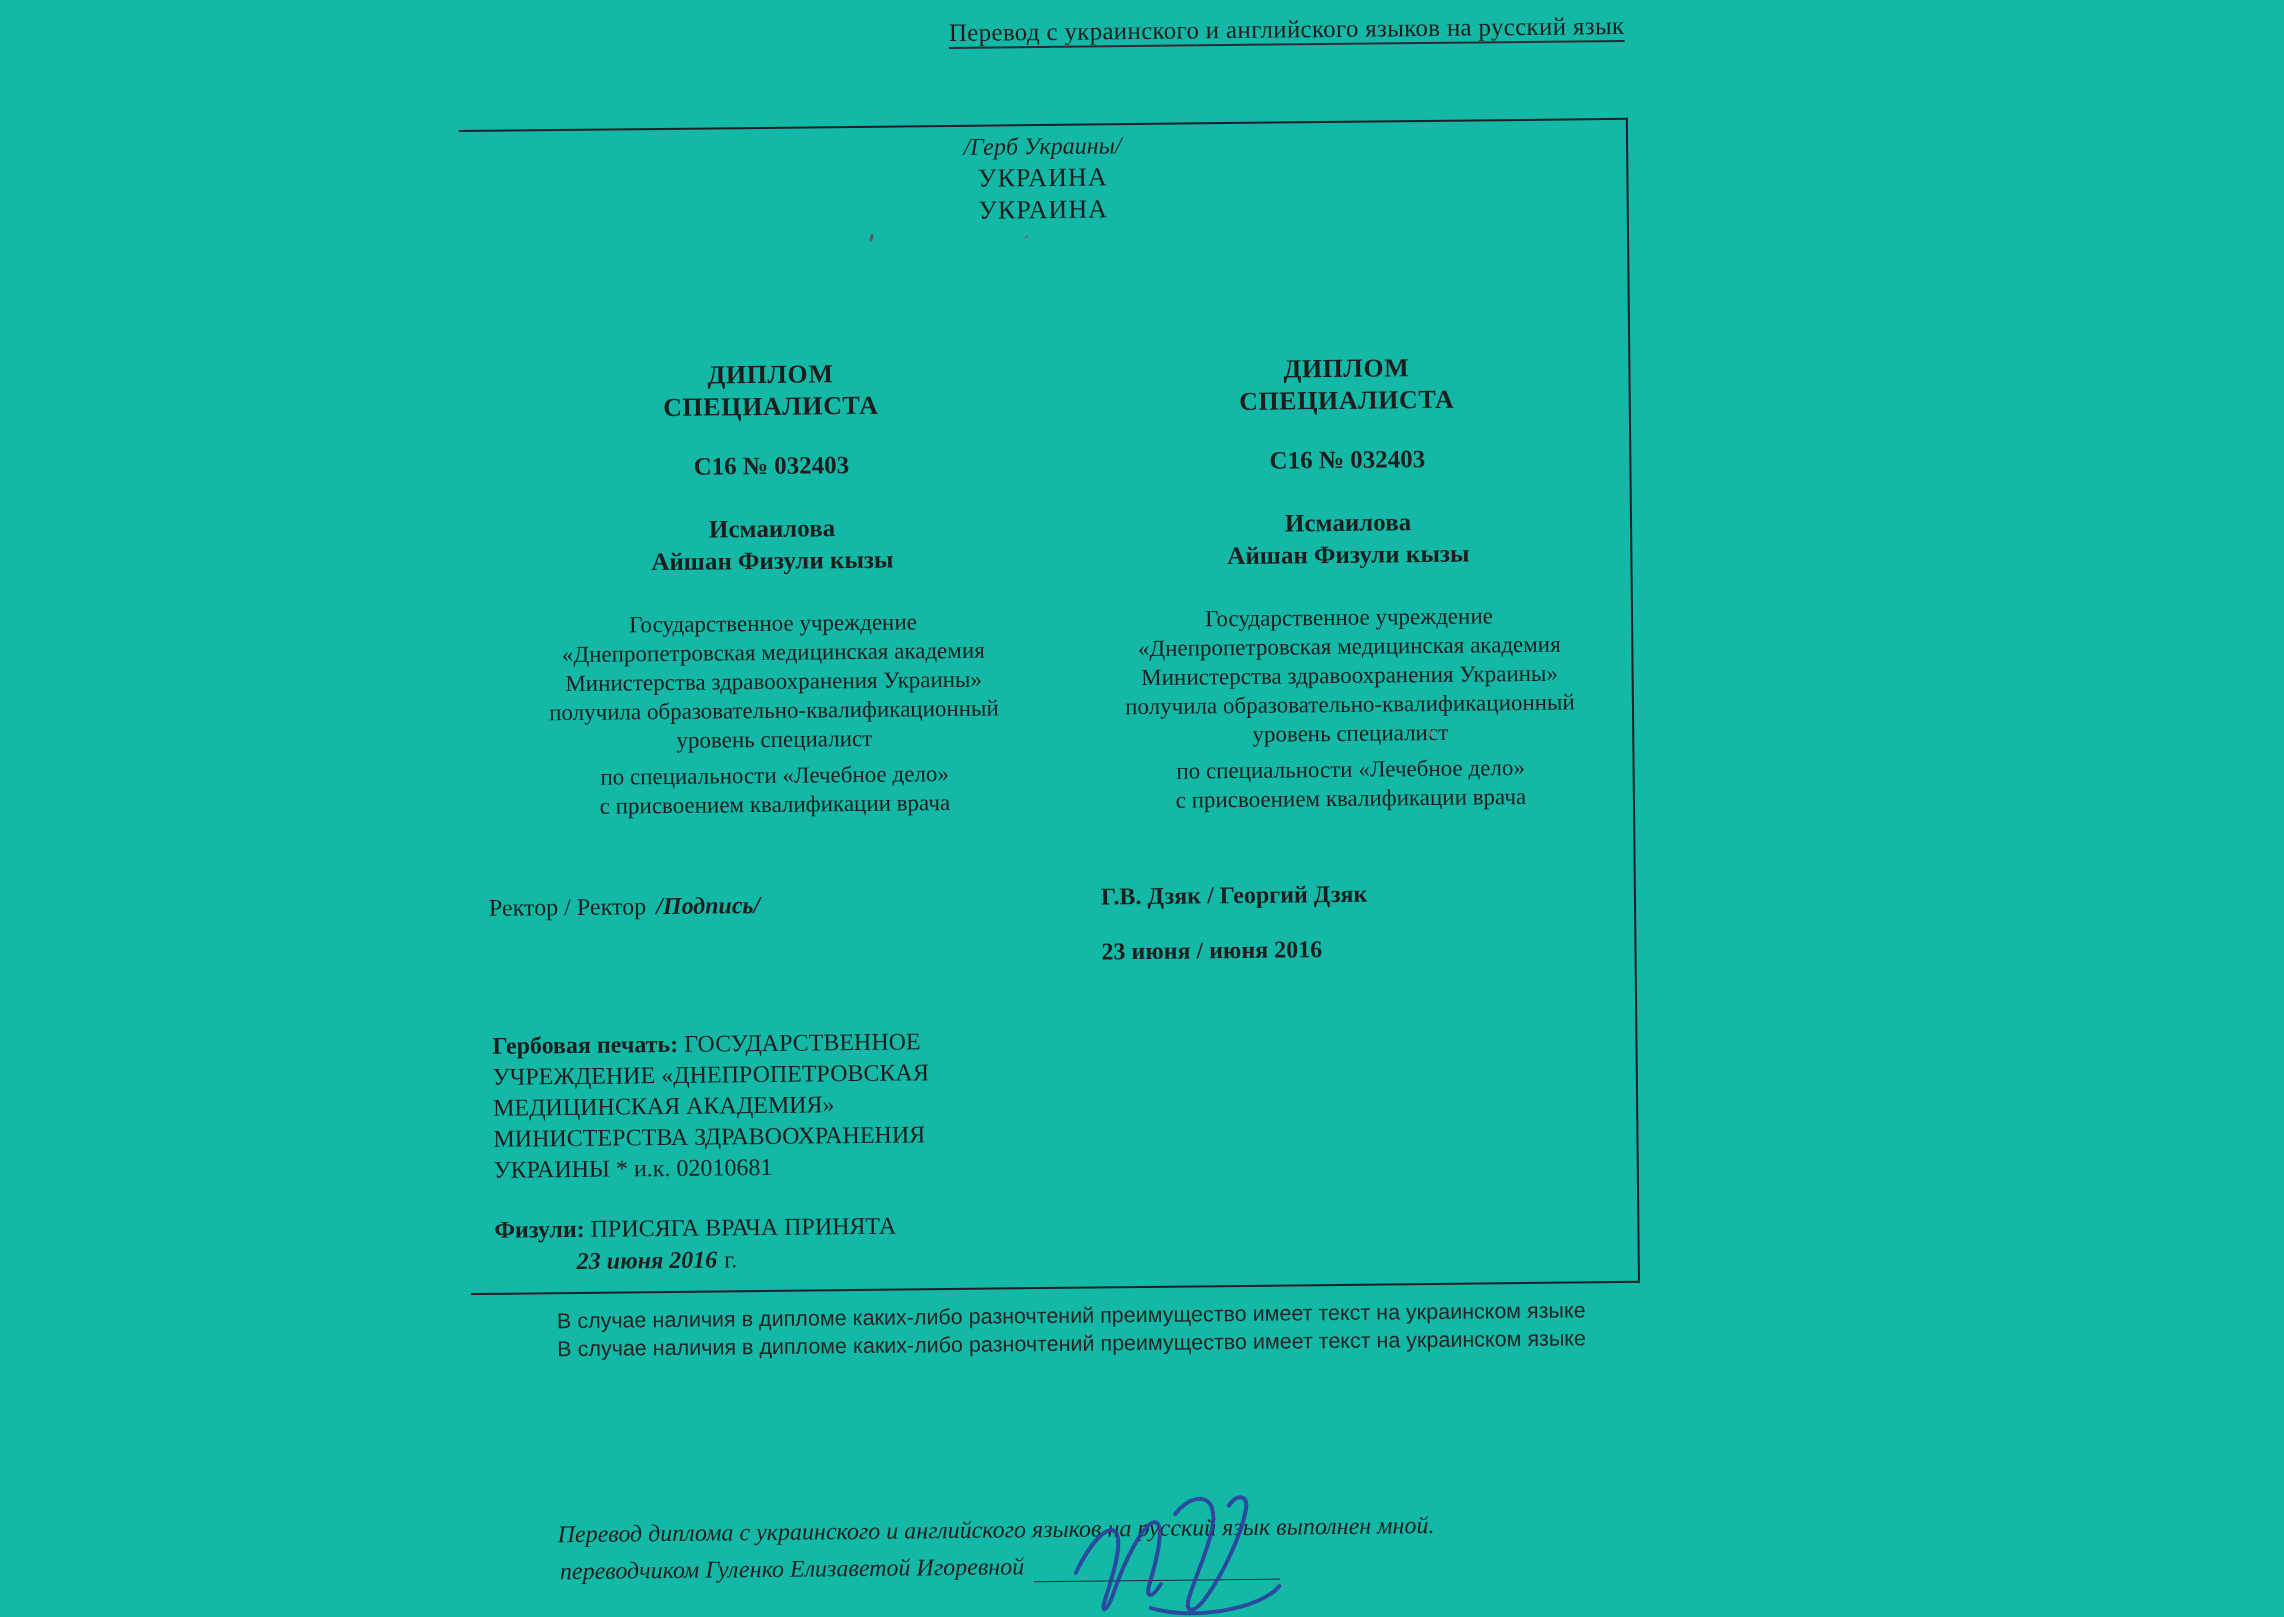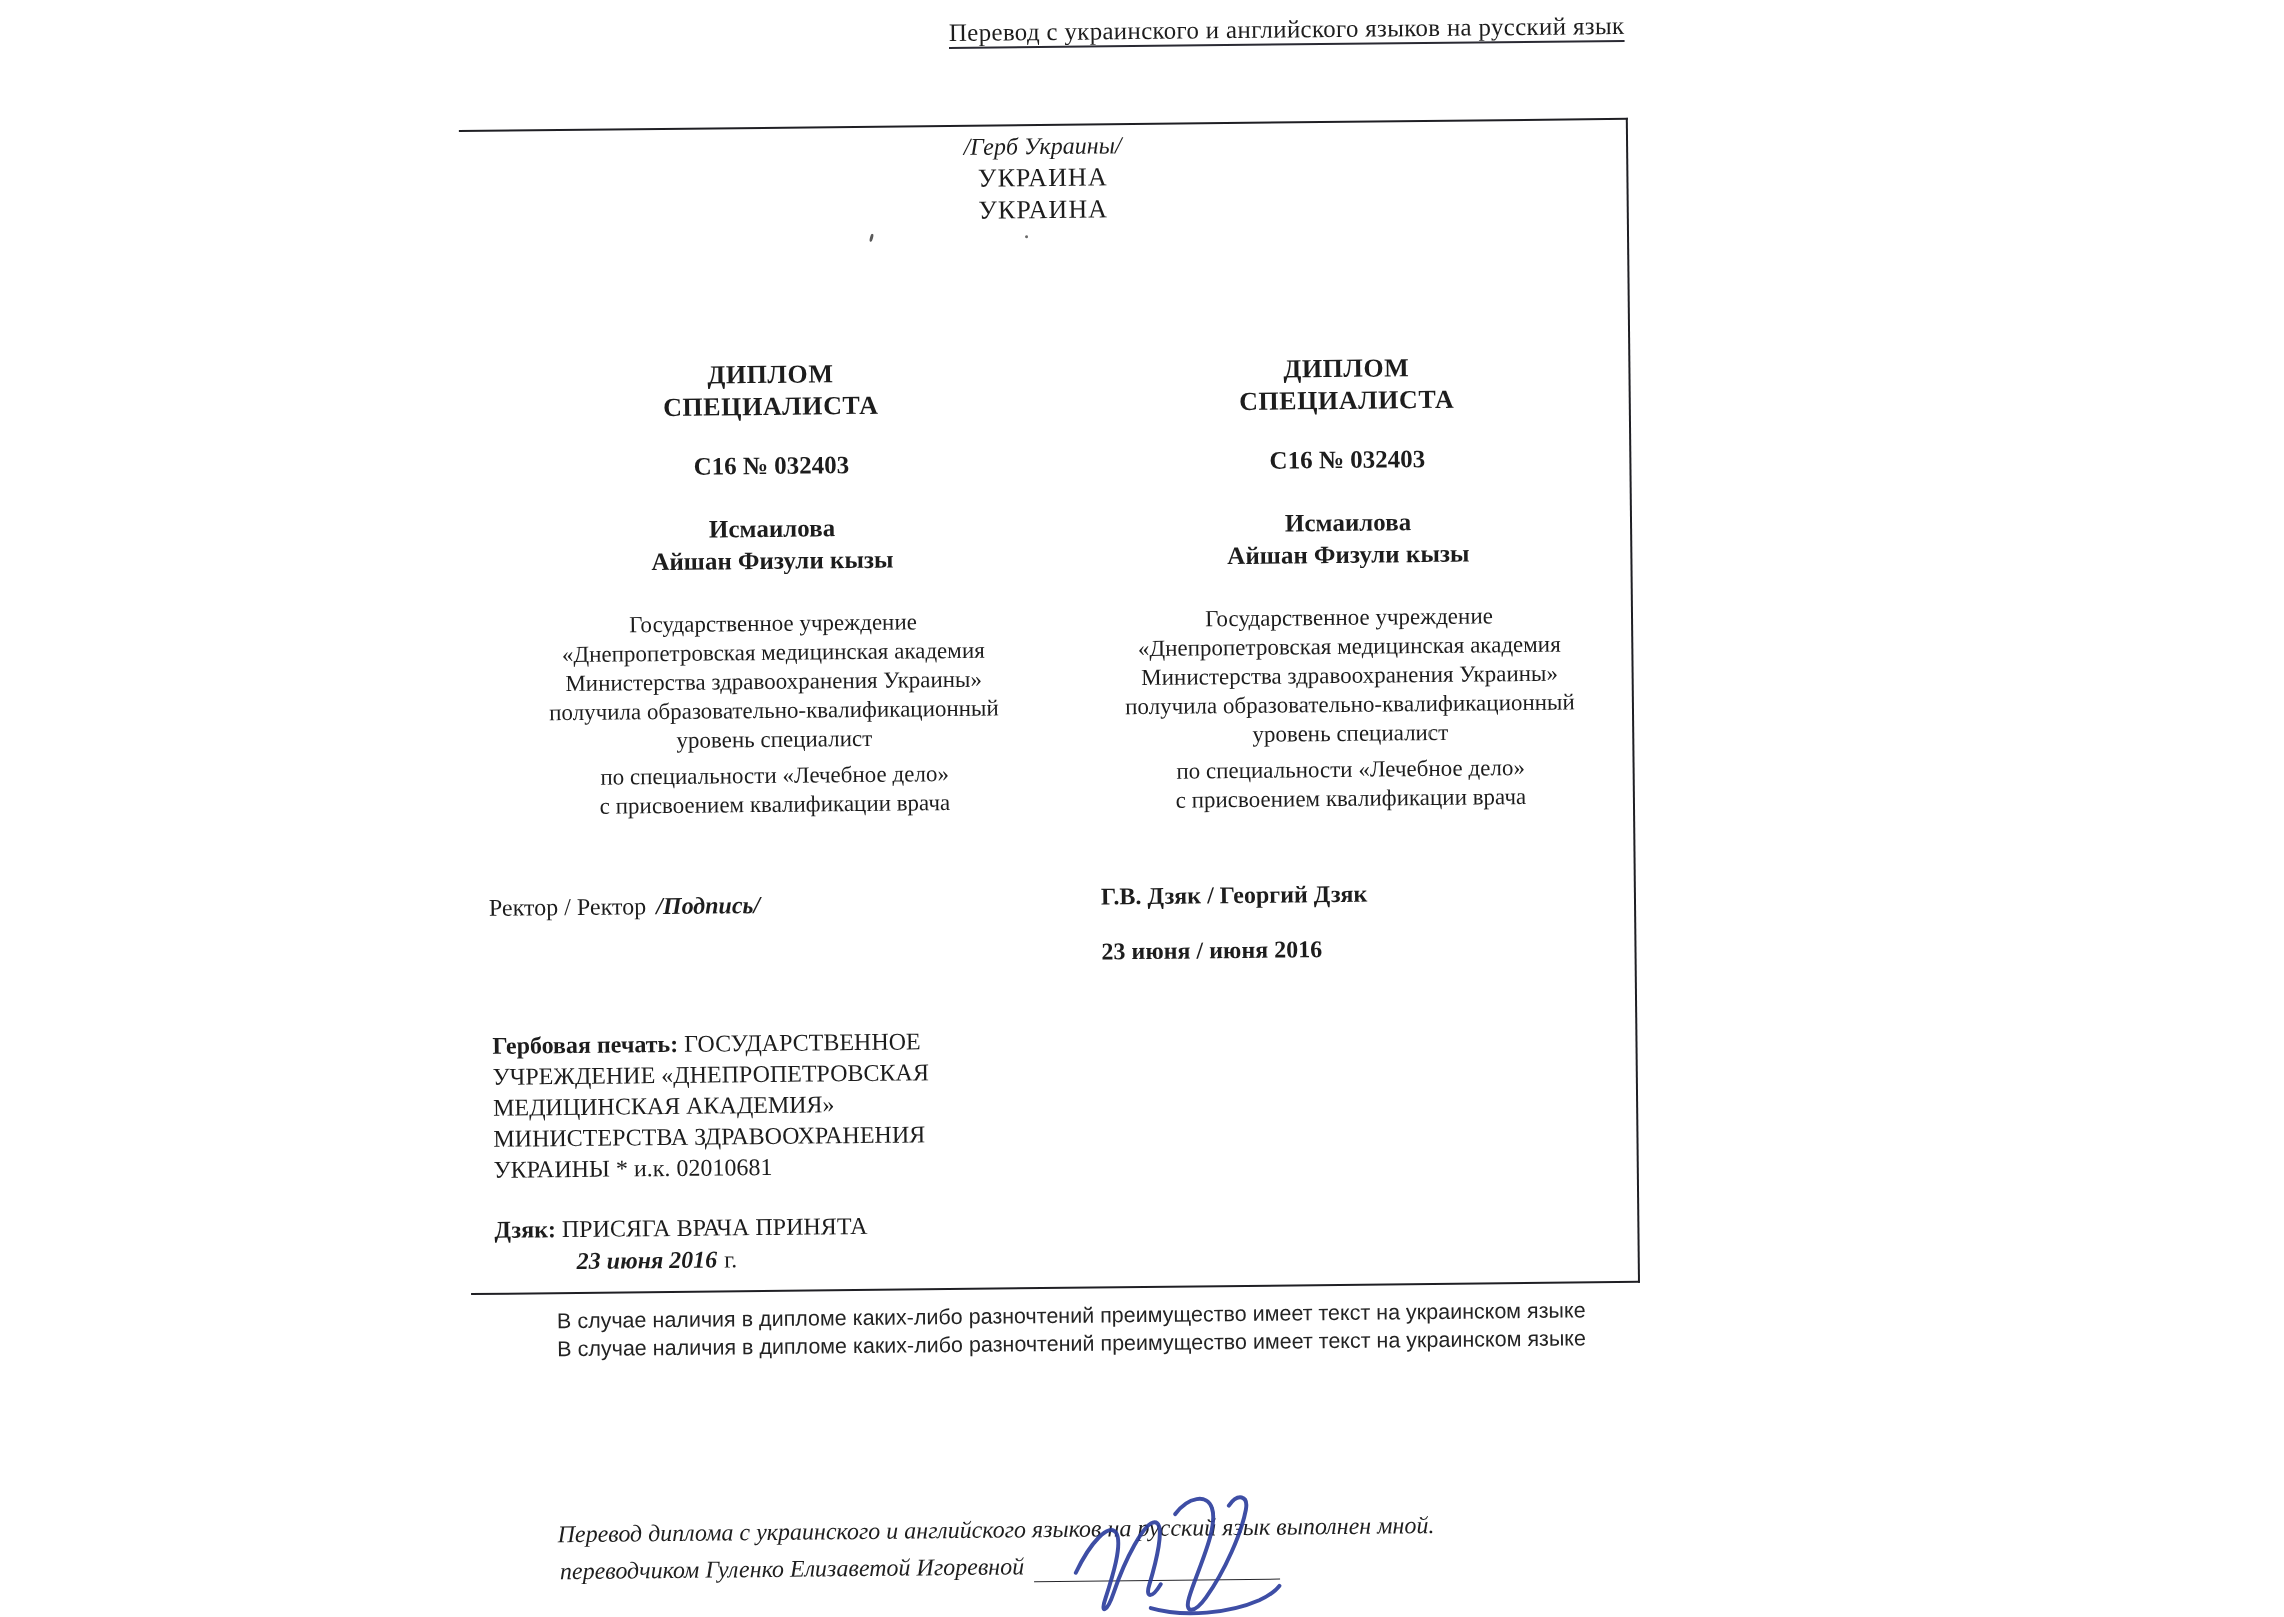--- a/index.html
+++ b/index.html
@@ -1,19 +1,19 @@
 <!DOCTYPE html>
 <html style="font-size:9px"><head>
 <meta charset="utf-8">
 <style>
   html,body{margin:0;padding:0;background:#e8e8e8;}
   #page{
     position:relative;
     width:2284px;height:1617px;
-    background:#ffffff;
+    background:#14b8a6;
     overflow:hidden;
     font-family:"Liberation Serif", serif;
     color:#1d1d1d;
   }
   .scan{position:absolute;inset:0;transform:rotate(-0.6deg);transform-origin:50% 50%;}
   .abs{position:absolute;}
   .nowrap{white-space:nowrap;}
 
   
   .trans-header{
@@ -141,21 +141,21 @@
 
     <div class="abs seal-block">
       <div><span class="seal-label">Гербовая печать:</span> <span>ГОСУДАРСТВЕННОЕ</span></div>
       <div class="nowrap">УЧРЕЖДЕНИЕ «ДНЕПРОПЕТРОВСКАЯ</div>
       <div class="nowrap">МЕДИЦИНСКАЯ АКАДЕМИЯ»</div>
       <div class="nowrap">МИНИСТЕРСТВА ЗДРАВООХРАНЕНИЯ</div>
       <div class="nowrap">УКРАИНЫ * и.к. 02010681</div>
     </div>
 
     <div class="abs stamp-line1 nowrap">
-      <span class="stamp-label">Дзяк:</span> <span>ПРИСЯГА ВРАЧА ПРИНЯТА</span>
+      <span class="stamp-label">Физули:</span> <span>ПРИСЯГА ВРАЧА ПРИНЯТА</span>
     </div>
     <div class="abs stamp-line2 nowrap">
       <span class="stamp-date">23 июня 2016</span><span class="stamp-suffix">г.</span>
     </div>
 
     <div class="abs disclaimer disc1 nowrap">В случае наличия в дипломе каких-либо разночтений преимущество имеет текст на украинском языке</div>
     <div class="abs disclaimer disc2 nowrap">В случае наличия в дипломе каких-либо разночтений преимущество имеет текст на украинском языке</div>
 
     <div class="abs footer-line foot1 nowrap">Перевод диплома с украинского и английского языков на русский язык выполнен мной.</div>
     <div class="abs footer-line foot2 nowrap">переводчиком Гуленко Елизаветой Игоревной</div>

